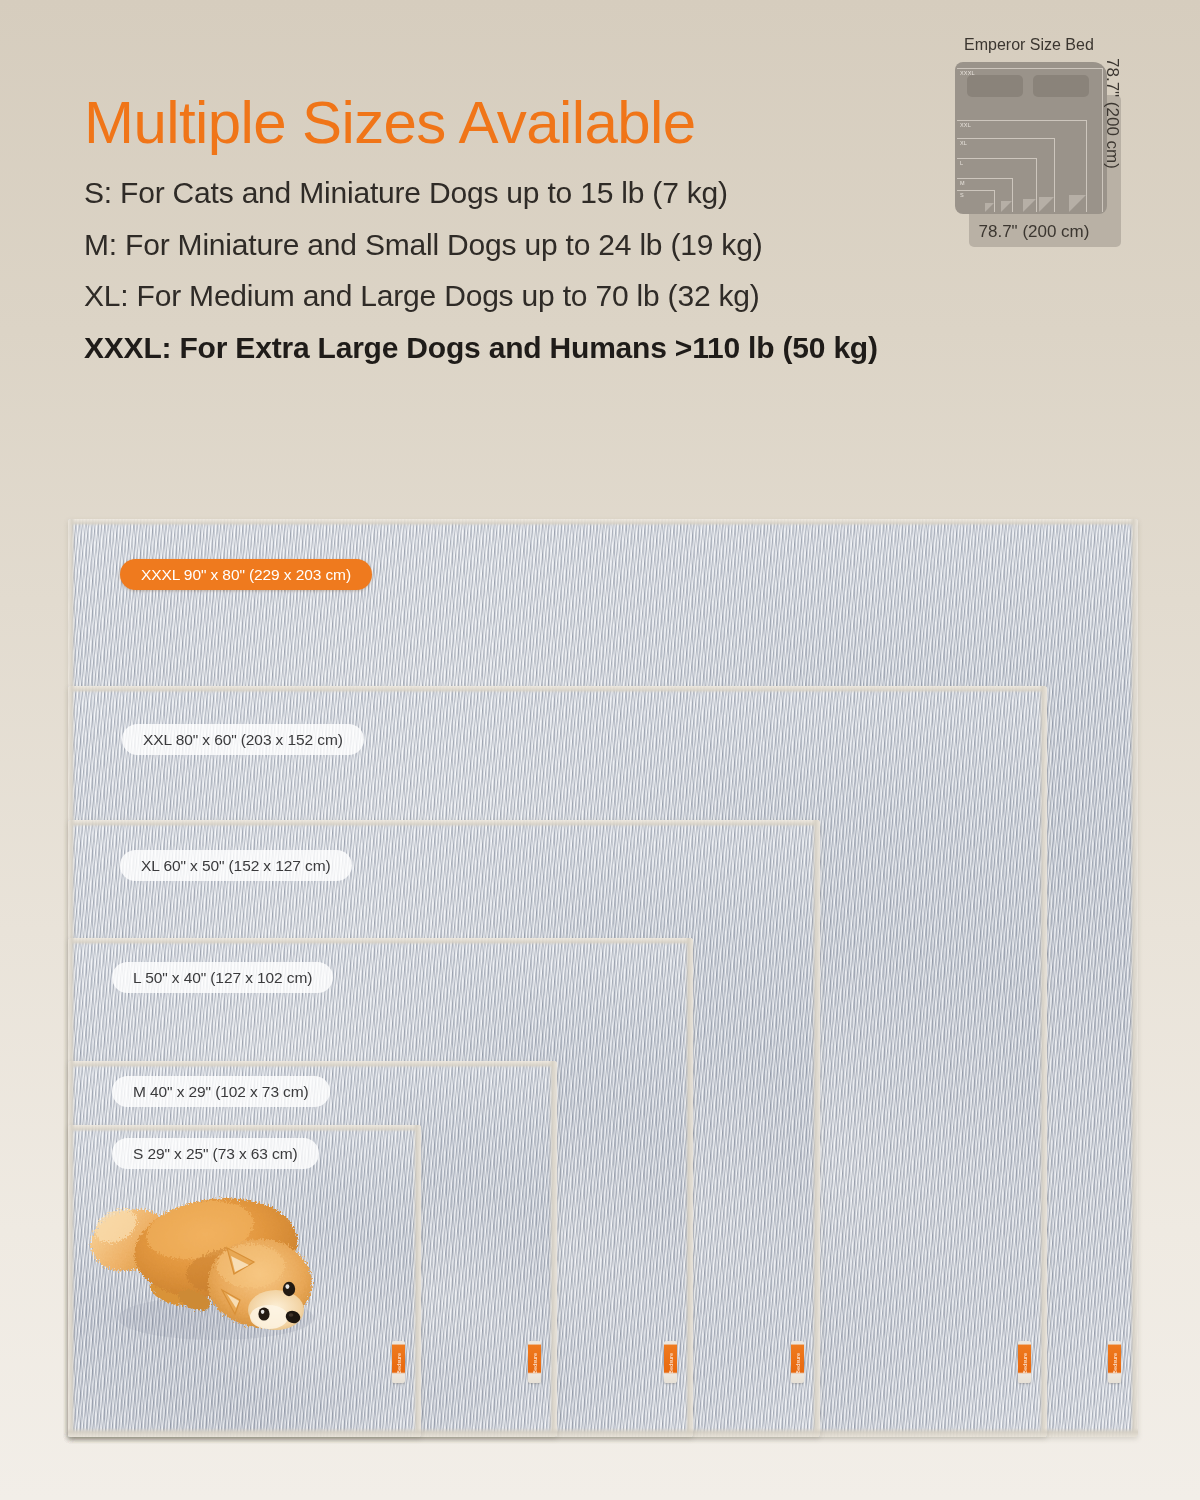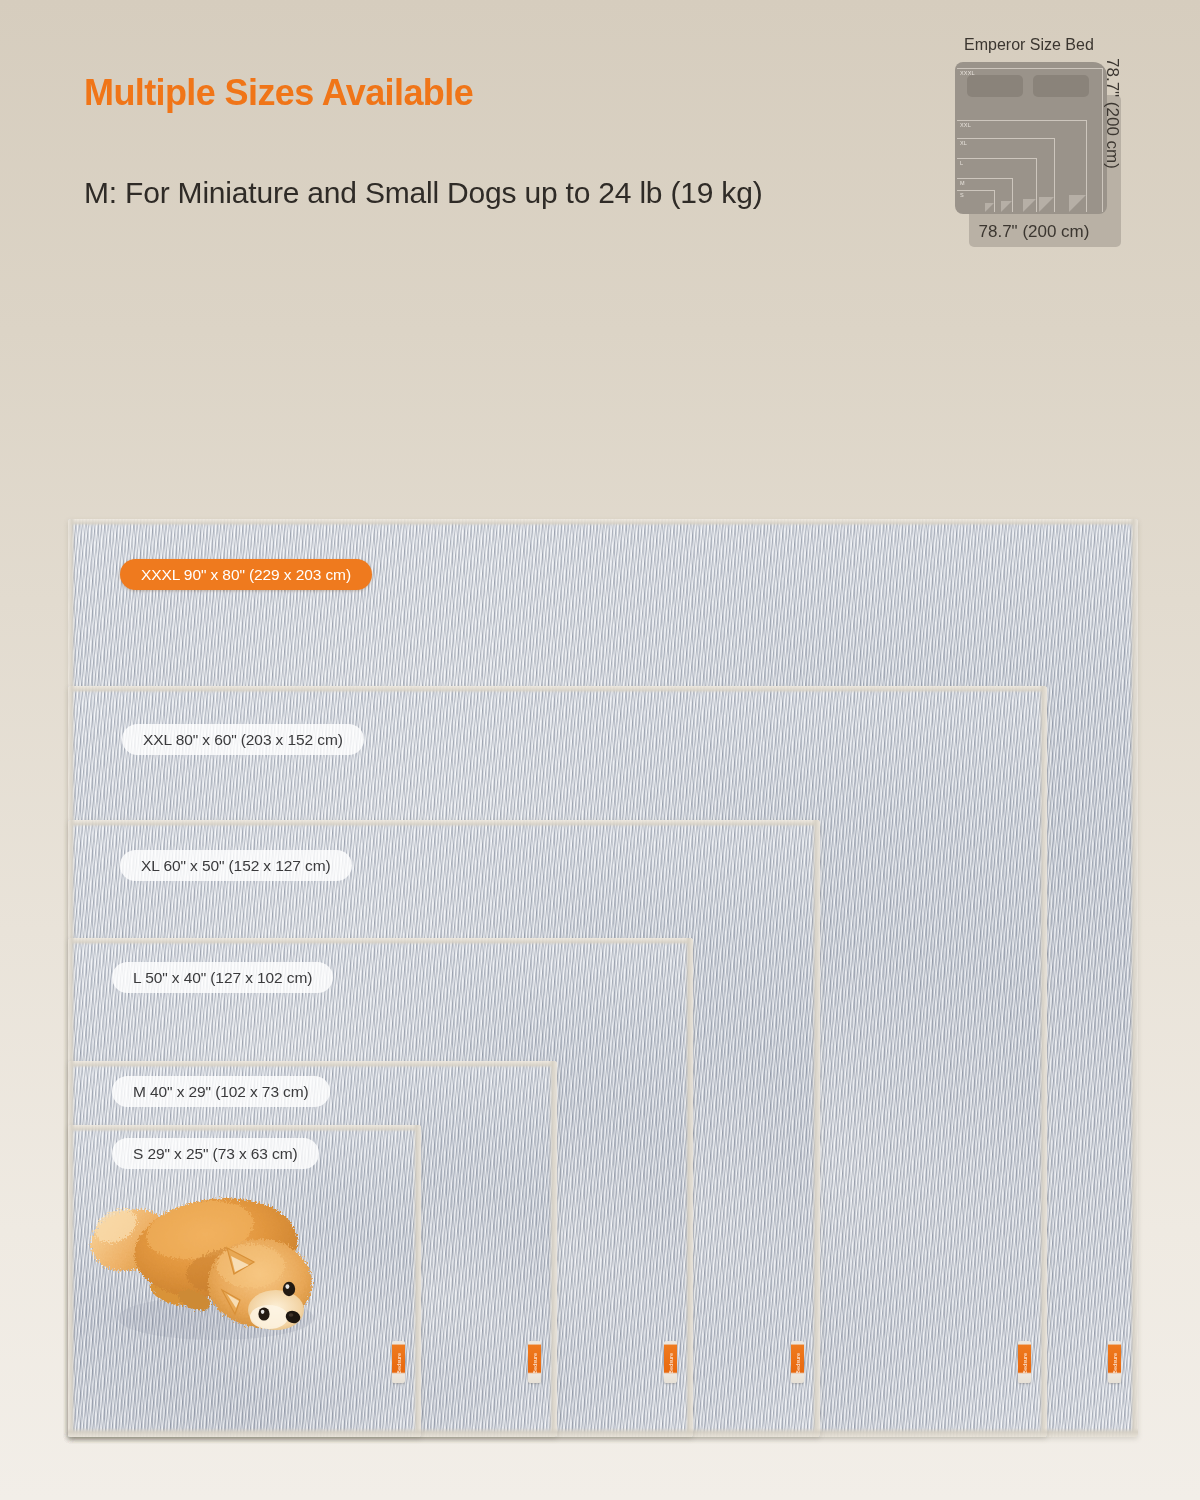--- a/index.html
+++ b/index.html
@@ -17,23 +17,23 @@
     width: 1200px;
     height: 1500px;
     background: linear-gradient(to bottom, #d6cdbe 0%, #dcd4c6 22%, #e2dbcf 40%, #e9e3d9 62%, #efeae2 82%, #f2eee8 100%);
     overflow: hidden;
   }
 
   
   #headline {
     position: absolute;
     left: 84px;
-    top: 72px;
-    font-size: 36px;
-    font-weight: bold;
+    top: 88px;
+    font-size: 60px;
+    font-weight: normal;
     letter-spacing: -0.6px;
     color: #f07518;
     white-space: nowrap;
   }
 
   #size-lines {
     position: absolute;
     left: 84px;
     top: 167px;
     width: 900px;
@@ -250,21 +250,24 @@
   #dog svg { display: block; }
 </style>
 </head>
 <body>
 
 <div id="page">
 
   <div id="headline">Multiple Sizes Available</div>
 
   <div id="size-lines">
+    <div class="size-line">S: For Cats and Miniature Dogs up to 15 lb (7 kg)</div>
     <div class="size-line">M: For Miniature and Small Dogs up to 24 lb (19 kg)</div>
+    <div class="size-line">XL: For Medium and Large Dogs up to 70 lb (32 kg)</div>
+    <div class="size-line bold">XXXL: For Extra Large Dogs and Humans &gt;110 lb (50 kg)</div>
   </div>
 
   <div id="bed-widget">
     <div id="bed-title">Emperor Size Bed</div>
 
     <div id="bed-frame">
       <div id="bed-shadow"></div>
       <div id="bed-body">
 
         <div class="pillow" id="pillow-left"></div>

